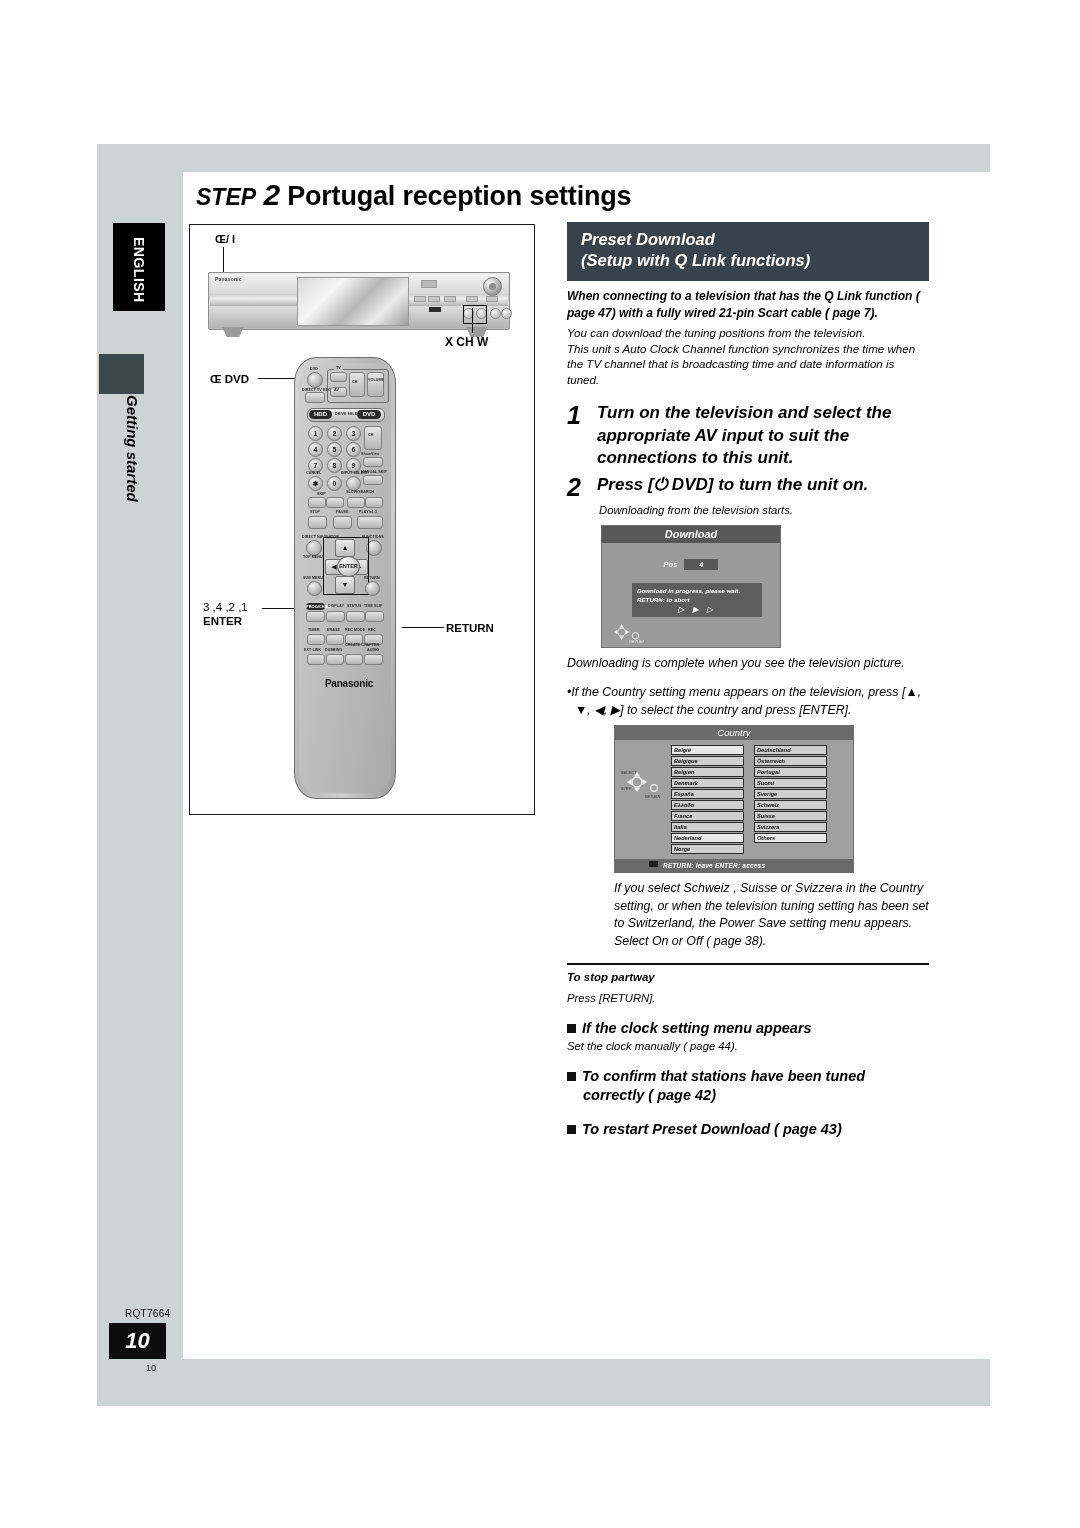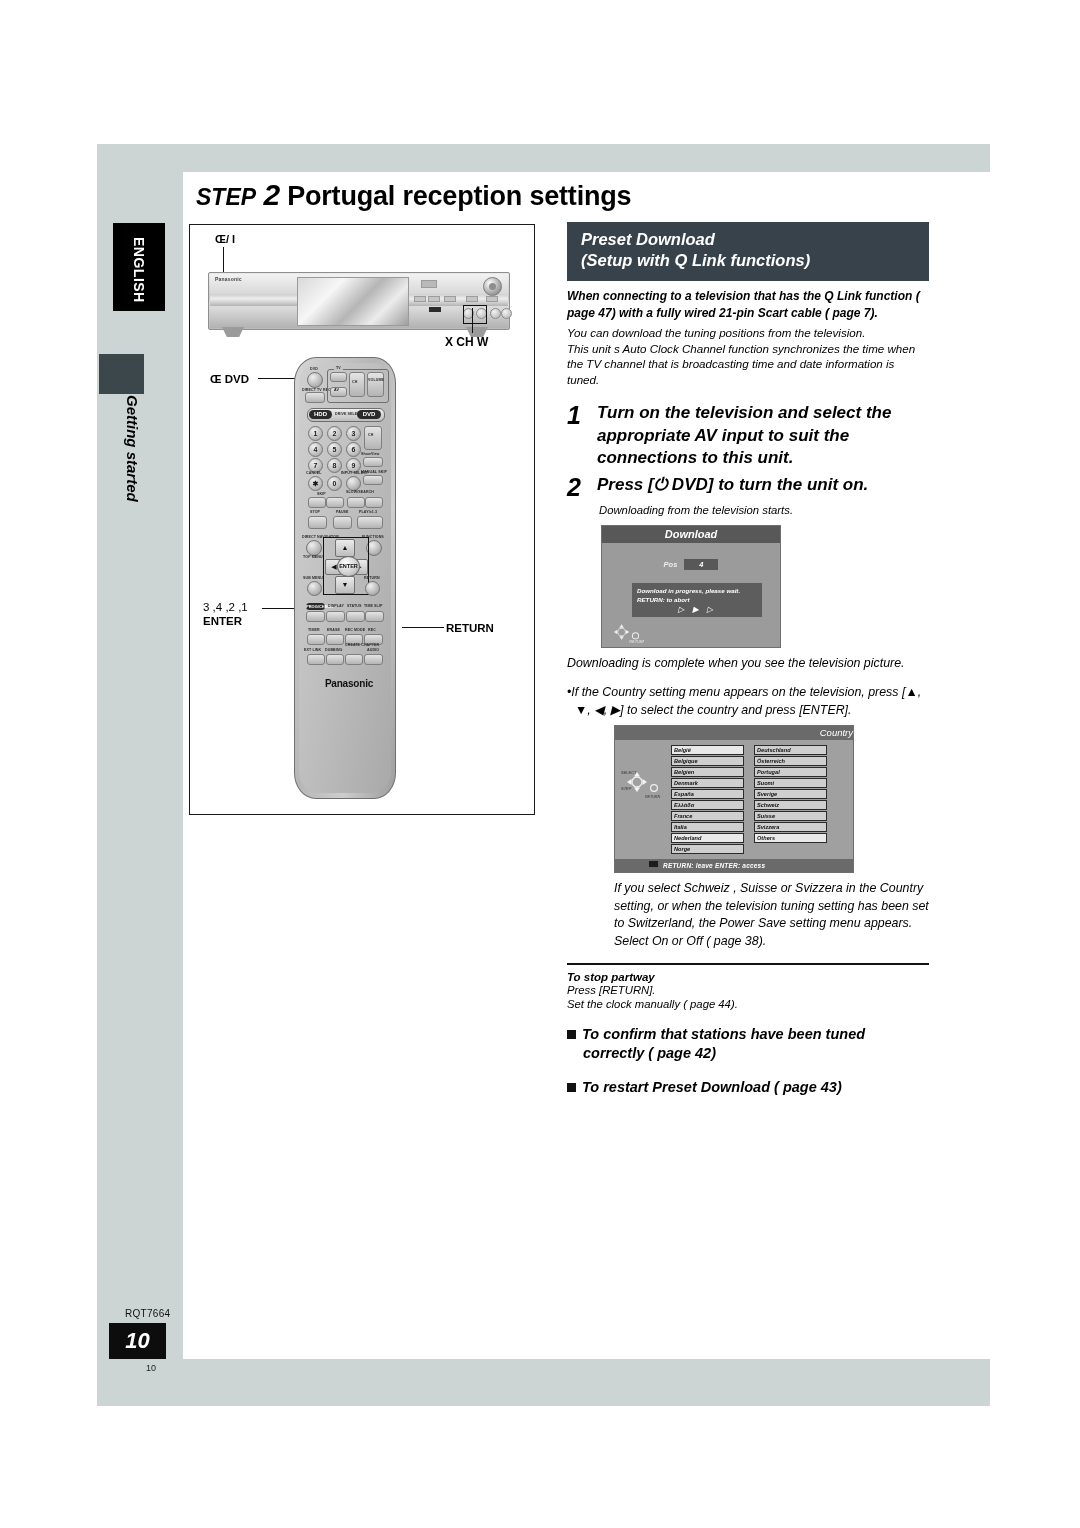--- a/index.html
+++ b/index.html
@@ -100,32 +100,32 @@
   .osd-body{position:relative;height:104px;}
   .pos-row{position:absolute;left:0;right:0;top:16px;text-align:center;font-size:7.5px;color:#eee;font-weight:bold;}
   .pos-val{display:inline-block;background:#585858;color:#fff;width:34px;text-align:center;margin-left:5px;padding:1px 0;}
   .msgbox{position:absolute;left:30px;top:40px;width:120px;background:#5d5d5d;color:#fff;padding:4px 5px 3px;}
   .msgbox p{margin:0;font-size:6.2px;line-height:1.35;font-weight:bold;}
   .msgbox .tri{text-align:center;font-size:8px;letter-spacing:3px;margin-top:1px;}
   .navicon{position:absolute;left:8px;bottom:4px;width:34px;height:22px;}
 
   
   .osd2{margin:6px 0 0 47px;width:238px;background:#a0a0a0;border:1px solid #6f6f6f;}
-  .osd2-title{background:#6a6a6a;color:#fff;text-align:right;font-size:9.5px;padding:1px 0 2px;}
+  .osd2-title{background:#6a6a6a;color:#fff;text-align:center;font-size:9.5px;padding:1px 0 2px;}
   .osd2-body{position:relative;padding:5px 0 4px;min-height:88px;}
   .cols{display:flex;gap:10px;margin-left:56px;}
   .ccol{width:73px;}
   .citem{background:#cfcfcf;border:1px solid #2b2b2b;font-size:5.6px;font-weight:bold;color:#111;padding:0 2px;margin-bottom:1px;height:8px;line-height:8px;}
   .citem.sel{background:#e9e9e9;}
   .osd2-foot{background:#6a6a6a;color:#fff;font-size:6.5px;font-weight:bold;padding:2px 0 3px 34px;letter-spacing:.2px;}
   .osd2-foot .sq{display:inline-block;width:9px;height:6px;background:#1d1d1d;margin-right:5px;vertical-align:1px;}
 
   .rule{border:0;border-top:2.2px solid #111;margin:13px 0 6px;}
   .minihdr{font-size:11.5px;font-weight:bold;}
-  .mini-t{font-size:11.3px;margin-top:1px;}
+  .mini-t{font-size:11.3px;margin-top:9px;}
   .sqhdr{font-size:14.5px;font-weight:bold;margin-top:15px;line-height:1.3;text-indent:-16px;padding-left:16px;}
   .sqhdr .sq{display:inline-block;width:9px;height:9px;background:#111;margin-right:6px;}
   .sq-sub{font-size:11.3px;margin-top:2px;}
 </style>
 </head>
 <body>
 
 <div id="page">
 
   <div class="gray-top"></div>
@@ -403,20 +403,23 @@
       </div>
     </div>
 
     <div class="body-t" style="margin:7px 0 0 47px;font-size:12.4px;line-height:1.42;">If you select  Schweiz ,  Suisse  or  Svizzera  in the Country setting, or when the television tuning setting has been set to Switzerland, the  Power Save  setting menu appears. Select  On  or  Off  (  page 38).</div>
 
     <hr class="rule">
 
     <div class="minihdr">To stop partway</div>
     <div class="mini-t">Press [RETURN].</div>
 
+    <div class="sqhdr">
+      <span class="sq"></span><span>If the clock setting menu appears</span>
+    </div>
     <div class="sq-sub">Set the clock manually (  page 44).</div>
 
     <div class="sqhdr">
       <span class="sq"></span><span>To confirm that stations have been tuned correctly (  page 42)</span>
     </div>
 
     <div class="sqhdr">
       <span class="sq"></span><span>To restart Preset Download (  page 43)</span>
     </div>
 

